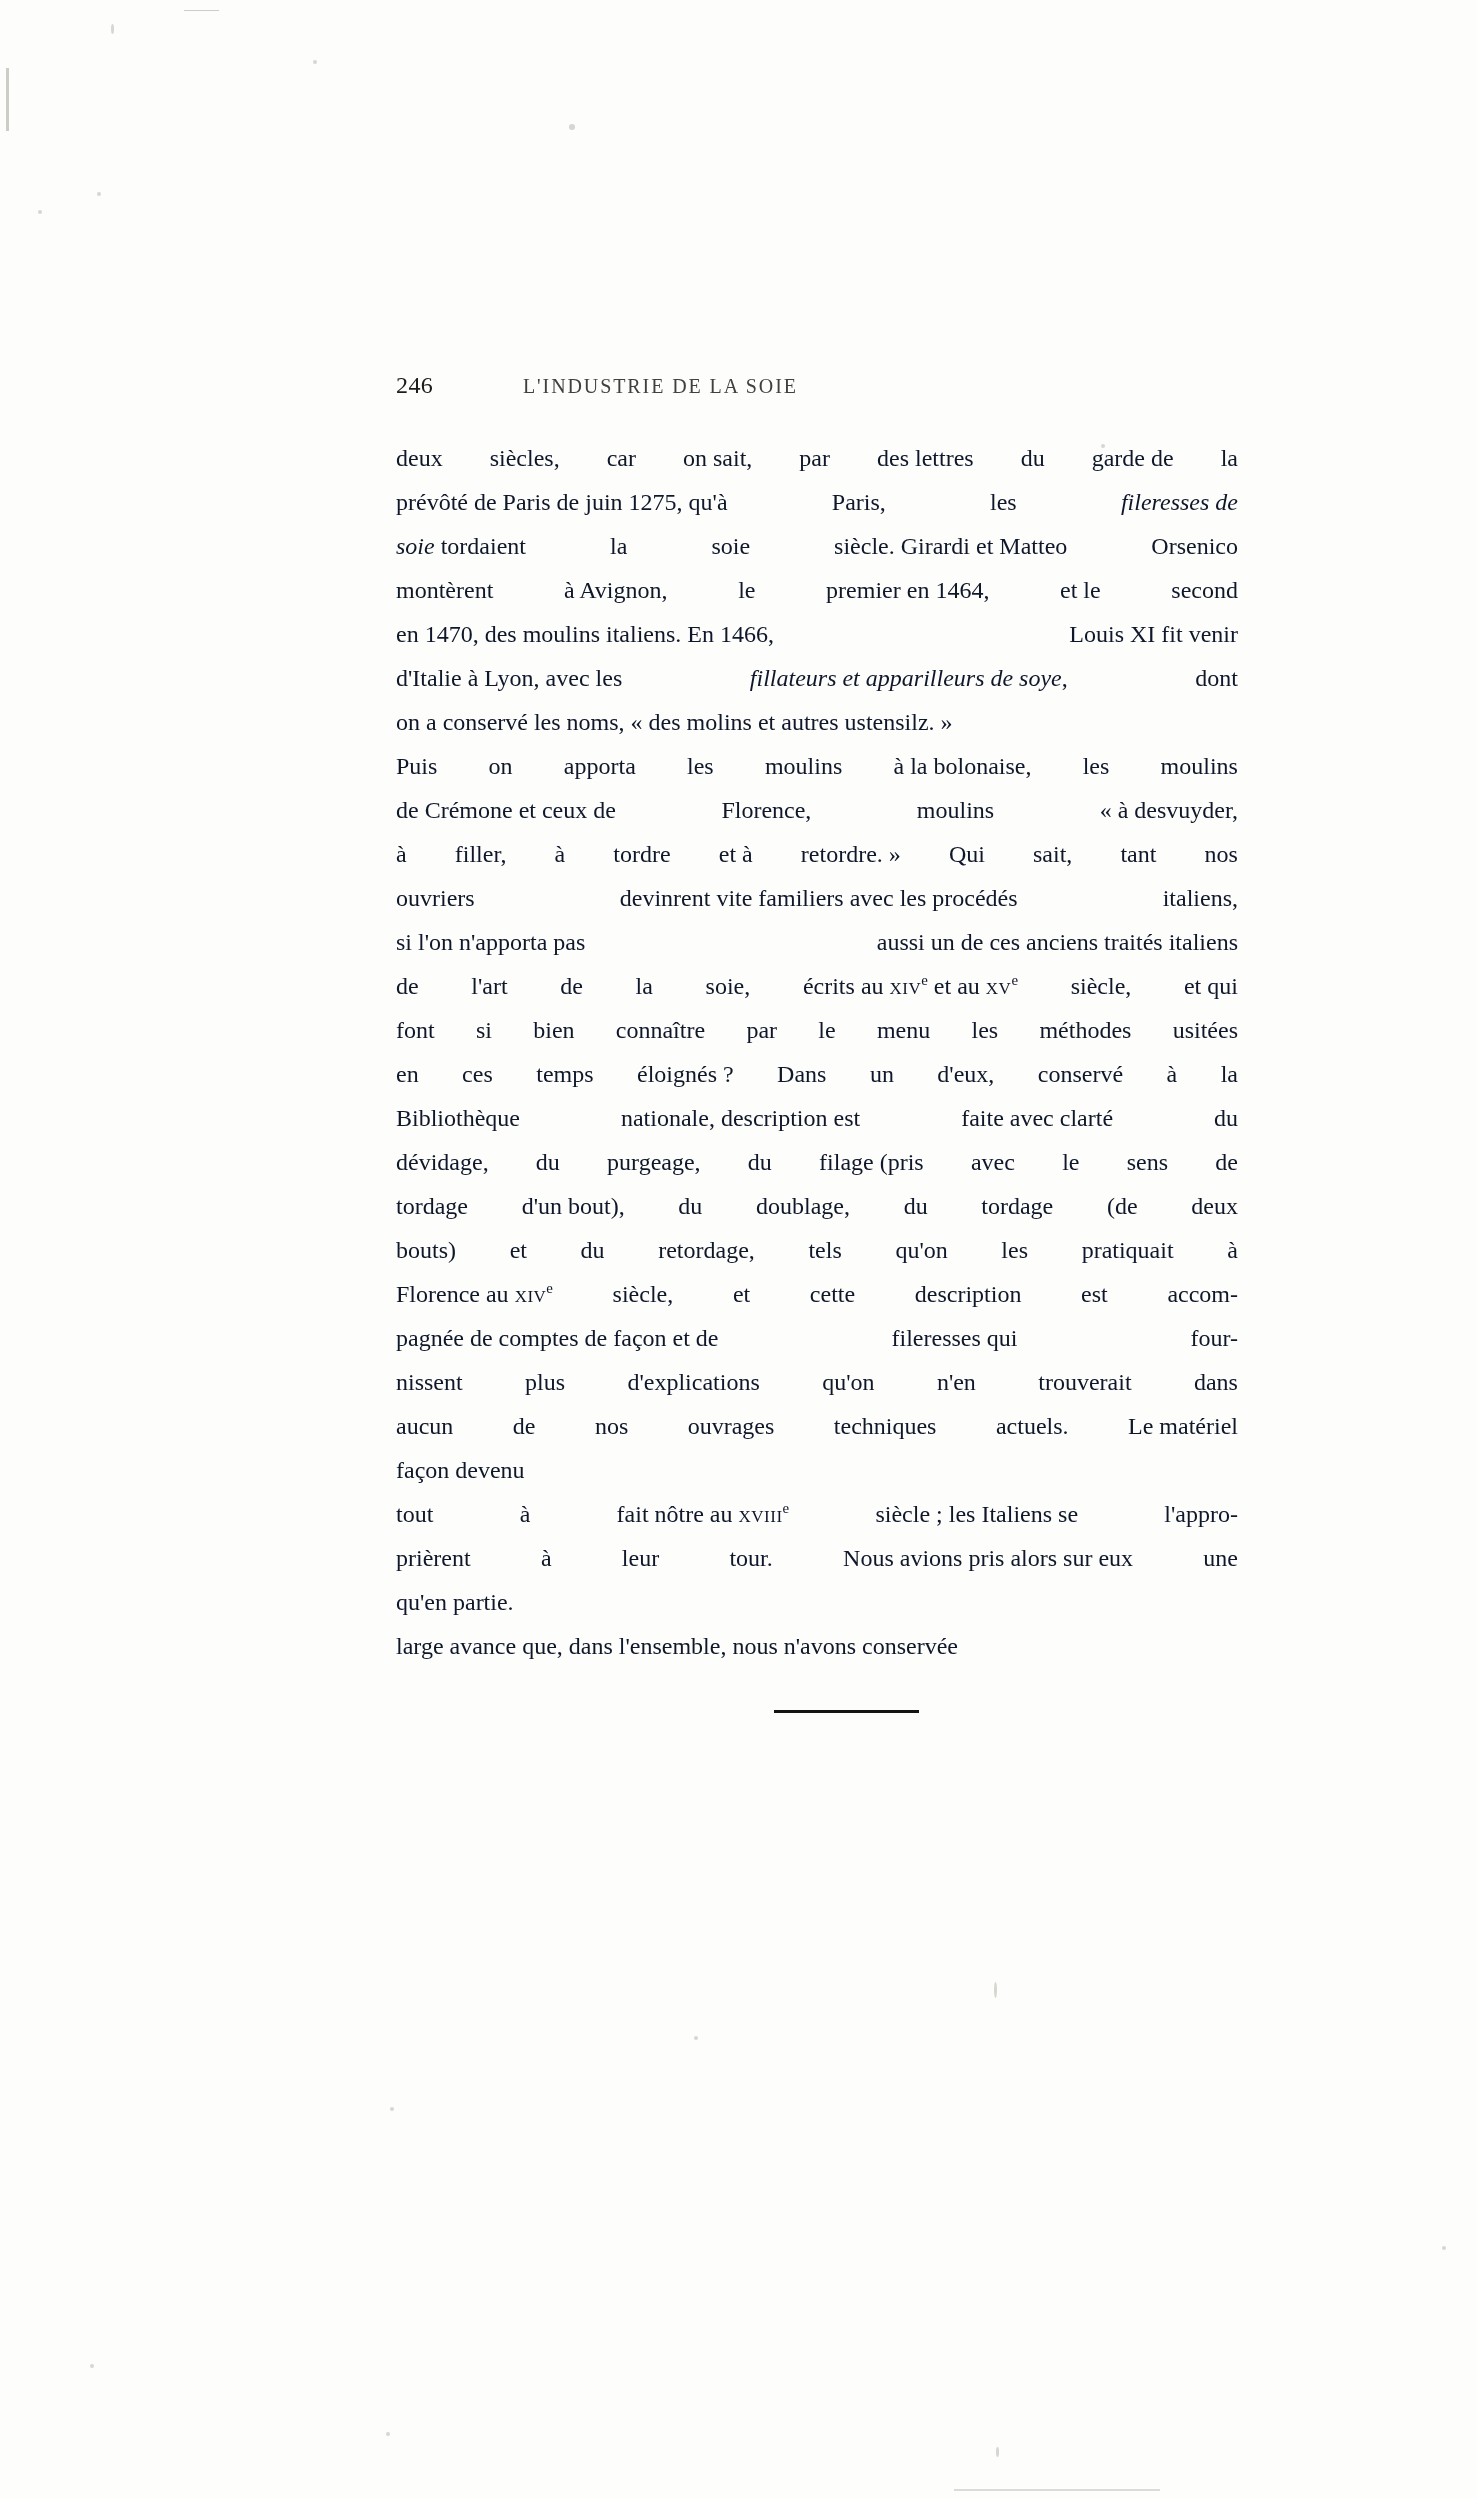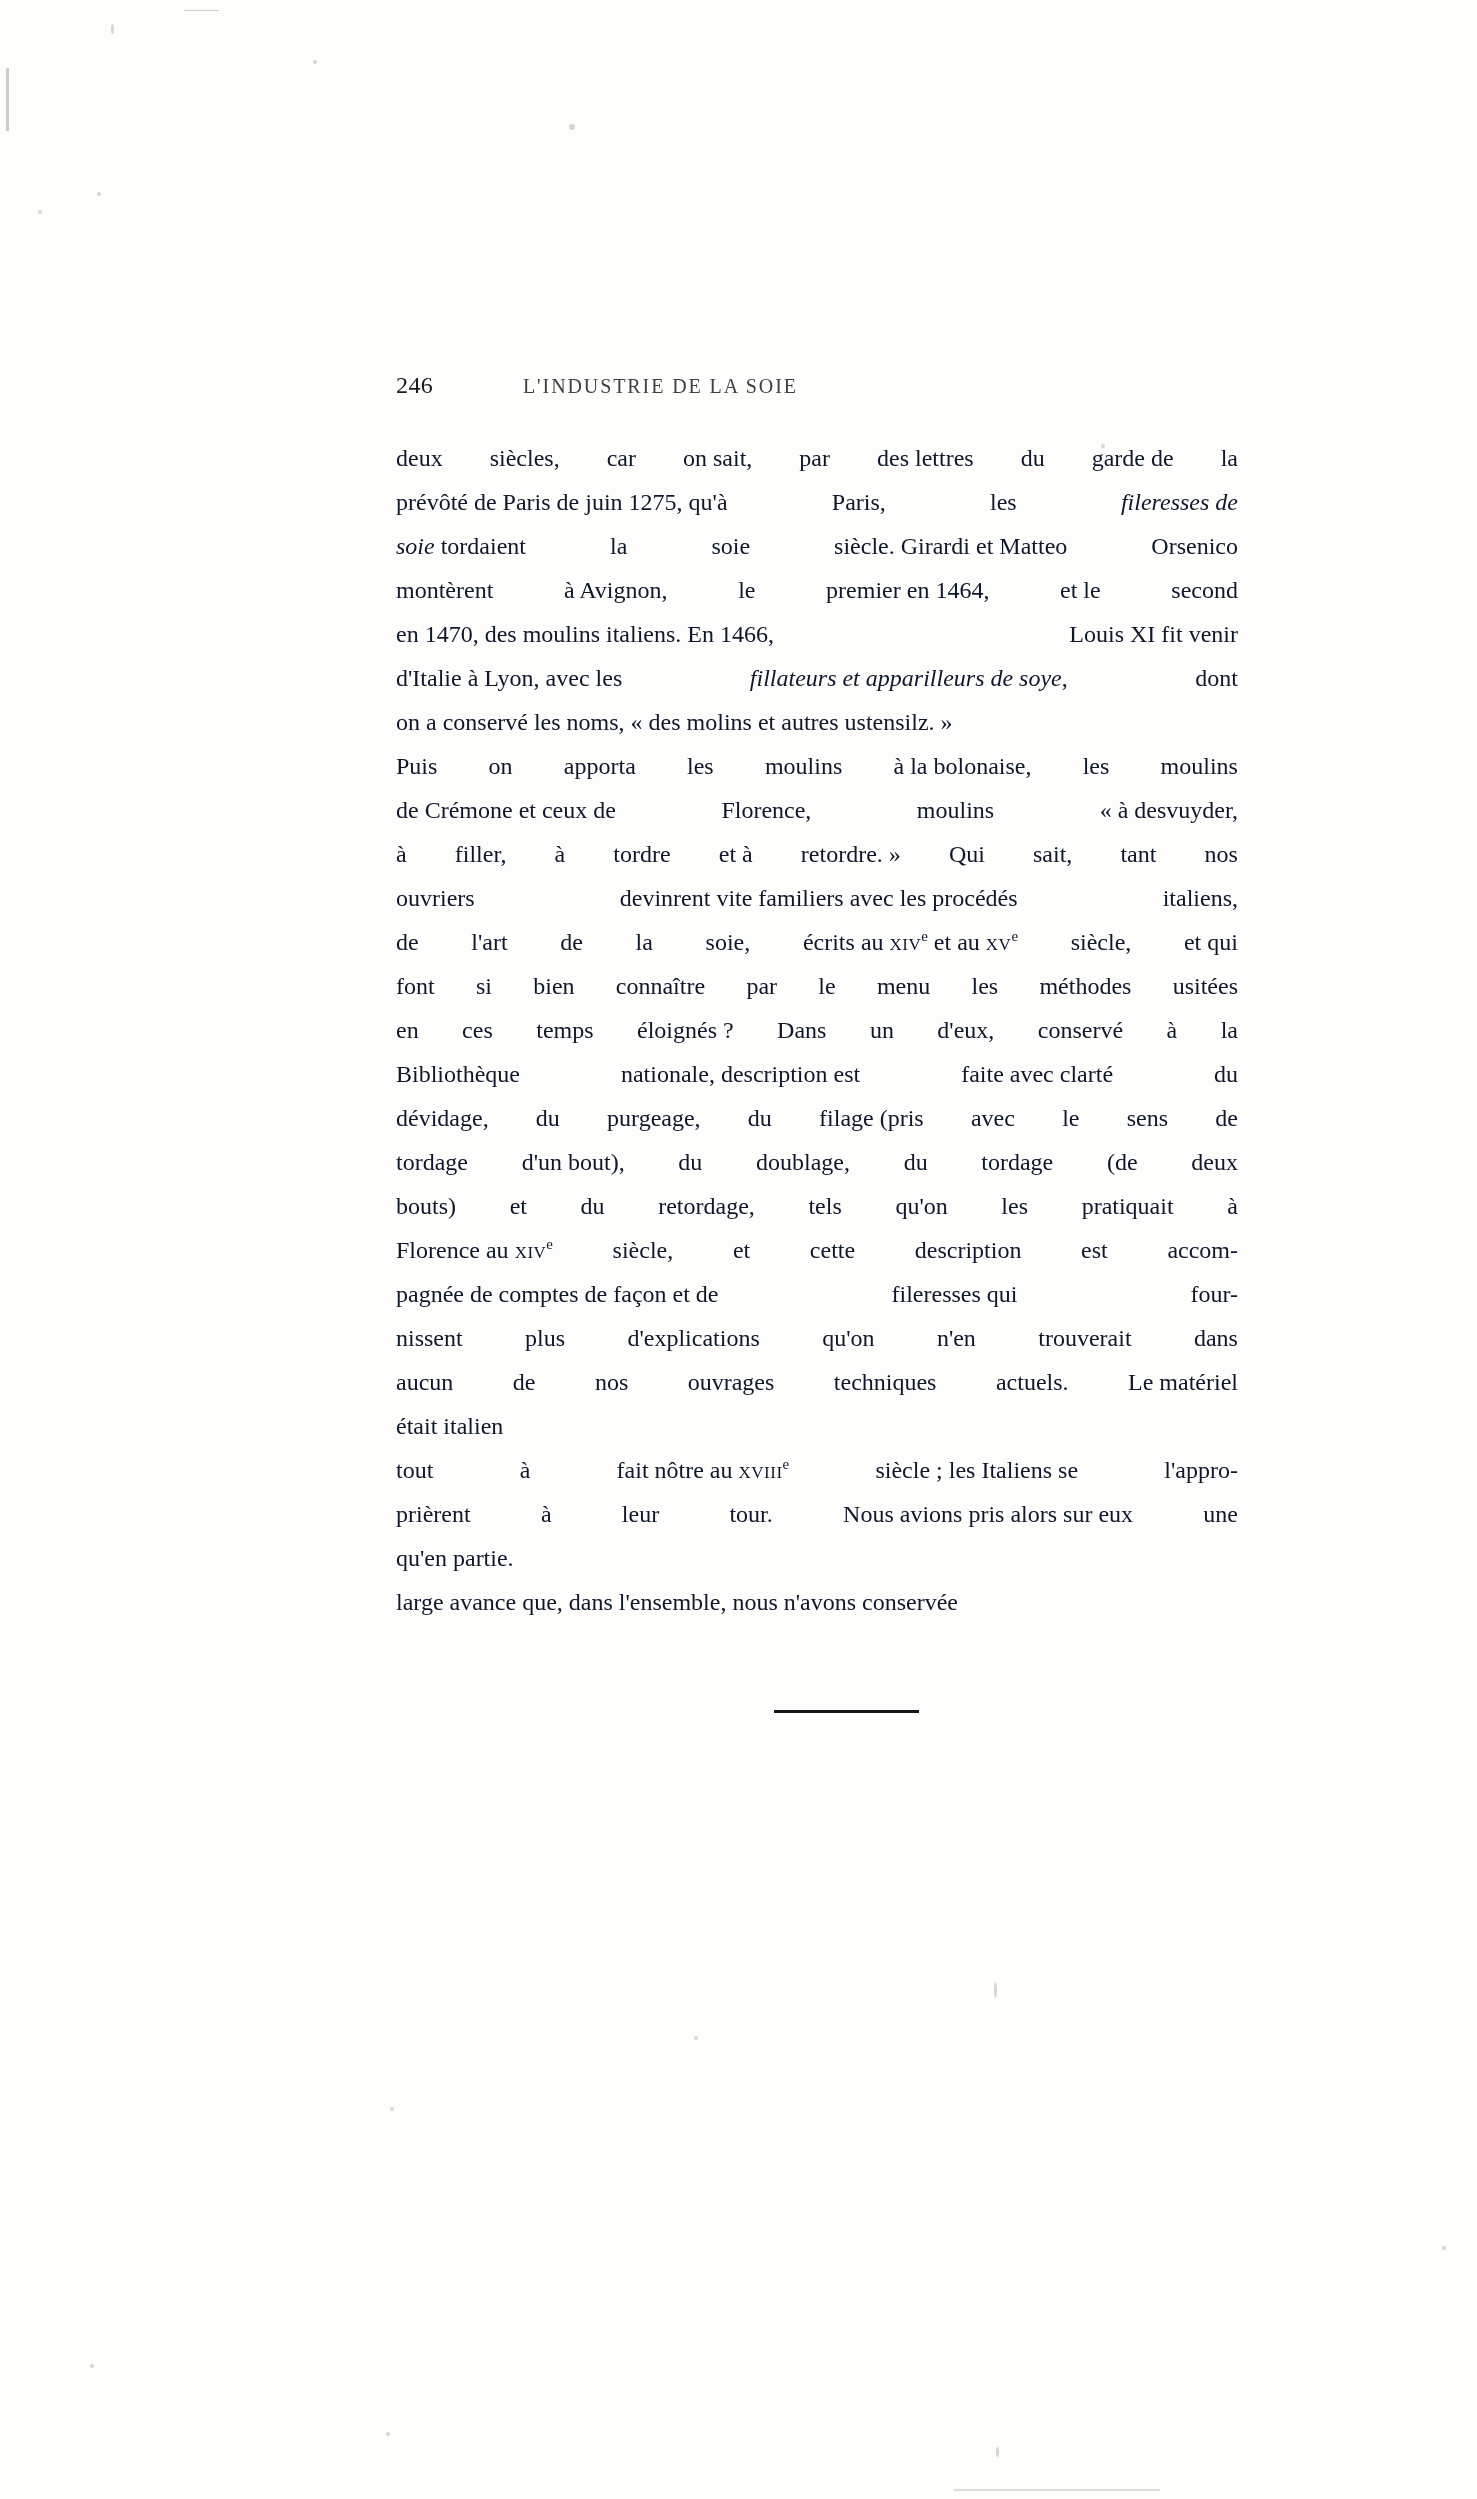--- a/index.html
+++ b/index.html
@@ -214,20 +214,24 @@
             <span>sait,</span>
             <span>tant</span>
             <span>nos</span>
           </span>
         <span class="line j">
             <span>ouvriers</span>
             <span>devinrent vite familiers avec les procédés</span>
             <span>italiens,</span>
           </span>
         <span class="line j">
+            <span>si l'on n'apporta pas</span>
+            <span>aussi un de ces anciens traités italiens</span>
+          </span>
+        <span class="line j">
             <span>de</span>
             <span>l'art</span>
             <span>de</span>
             <span>la</span>
             <span>soie,</span>
             <span>écrits au <span class="sc">xiv</span><sup>e</sup> et au <span class="sc">xv</span><sup>e</sup></span>
             <span>siècle,</span>
             <span>et qui</span>
           </span>
         <span class="line j">
@@ -318,21 +322,21 @@
         <span class="line j">
             <span>aucun</span>
             <span>de</span>
             <span>nos</span>
             <span>ouvrages</span>
             <span>techniques</span>
             <span>actuels.</span>
             <span>Le matériel</span>
           </span>
         <span class="line j">
-            <span>était italien</span>
+            <span>façon devenu</span>
           </span>
         <span class="line j">
             <span>tout</span>
             <span>à</span>
             <span>fait nôtre au <span class="sc">xviii</span><sup>e</sup></span>
             <span>siècle ; les Italiens se</span>
             <span>l'appro-</span>
           </span>
         <span class="line j">
             <span>prièrent</span>

